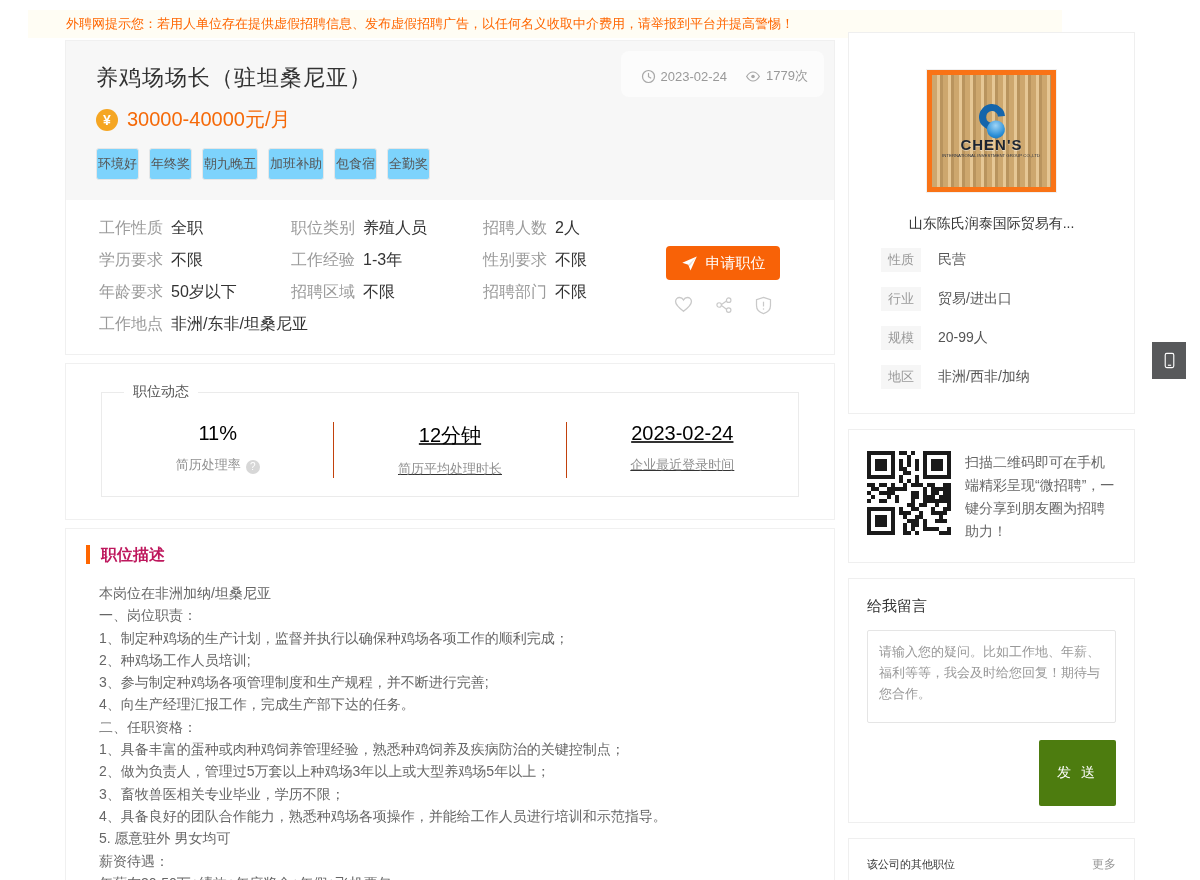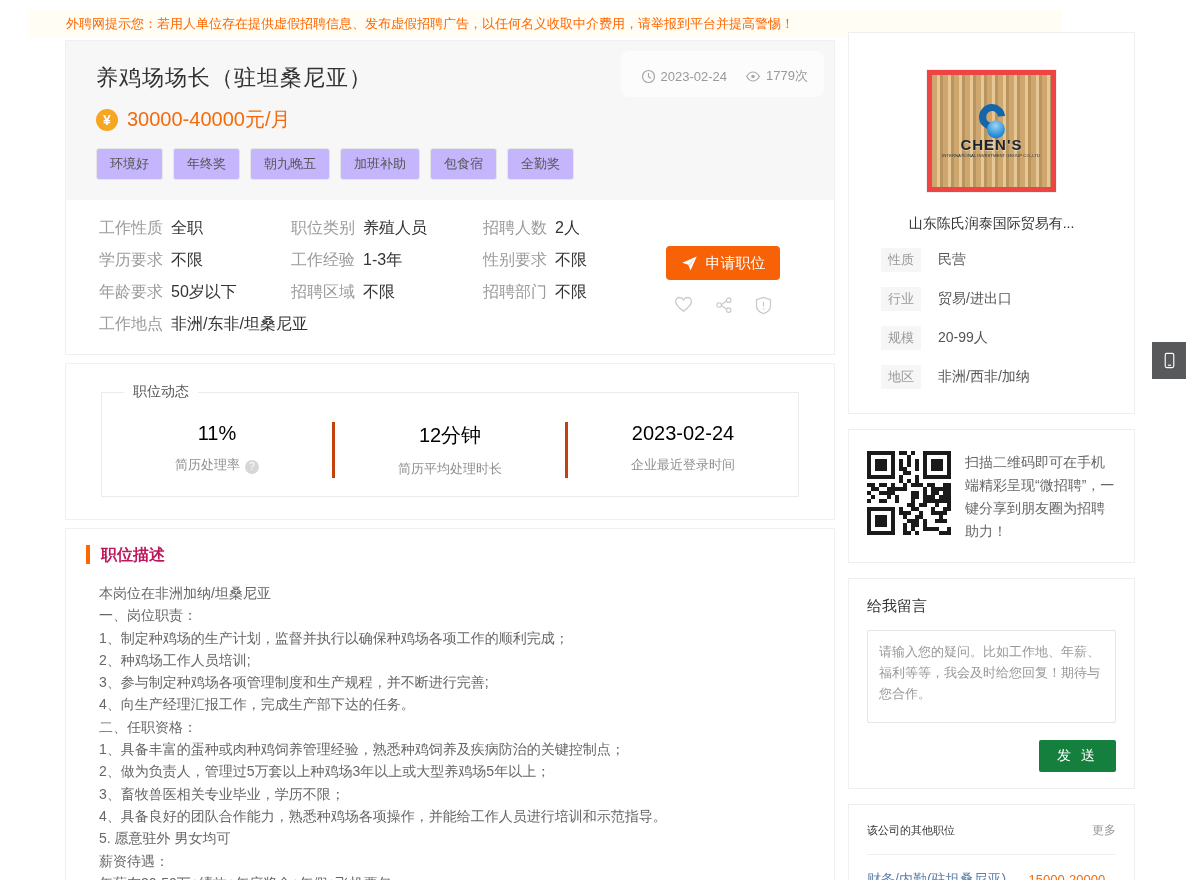--- a/index.html
+++ b/index.html
@@ -25,22 +25,22 @@
   }
   .meta-item { display:flex; align-items:center; gap:5px; font-size:13px; color:#999; }
   .meta-item svg { display:block; }
   .job-title { font-size:22px; font-weight:500; color:#333; letter-spacing:1px; }
   .salary-row { margin-top:13px; display:flex; align-items:center; gap:9px; }
   .coin { width:22px; height:22px; border-radius:50%; background:#f5a623; color:#fff;
           display:flex; align-items:center; justify-content:center; font-size:14px; font-weight:bold; }
   .coin::before { content:"¥"; }
   .salary { font-size:20px; color:#f56908; }
   .tags { margin-top:15px; display:flex; gap:10px; }
-  .tag { background:#c4b5fd; border:1px solid #e6e6e6; border-radius:3px;
-         padding:6px 13px; font-size:13px; color:#555; }
+  .tag { background:#7dd3fc; border:1px solid #e6e6e6; border-radius:3px;
+         padding:6px 1px; font-size:13px; color:#555; }
 
   
   .job-body { padding:18px 33px 20px; position:relative; min-height:150px; }
   .fgrid { display:grid; grid-template-columns:192px 192px auto; row-gap:12px; }
   .field { display:flex; font-size:16px; line-height:20px; }
   .flabel { color:#9b9b9b; width:72px; flex:none; }
   .fvalue { color:#333; }
   .loc-row { margin-top:12px; }
   .apply-wrap { position:absolute; right:54px; top:46px; width:114px; }
   .apply-btn { width:114px; height:34px; background:#f86207; color:#fff; border:none; border-radius:4px;
@@ -48,41 +48,41 @@
                font-family:inherit; }
   .action-icons { margin-top:16px; display:flex; justify-content:space-between; padding:0 8px; }
   .action-icons span { cursor:pointer; display:block; }
 
   
   .dyn-card { margin-top:8px; padding:16px 35px 22px; }
   .dyn-box { border:1px solid #ebebeb; position:relative; display:flex; padding:29px 0 18px; margin-top:12px; }
   .dyn-legend { position:absolute; top:-10px; left:22px; background:#fff; padding:0 9px;
                 font-size:14px; color:#555; }
   .dyn-col { flex:1; text-align:center; }
-  .dyn-col + .dyn-col { border-left:3px solid #c2410c; }
+  .dyn-col + .dyn-col { border-left:1px solid #c2410c;text-decoration:underline; }
   .dyn-value { font-size:20px; color:#000000; }
   .dyn-label { margin-top:11px; font-size:13px; color:#8f8f8f; display:flex;
                align-items:flex-end; justify-content:center; gap:5px; }
   .help { width:14px; height:14px; border-radius:50%; background:#d7d7d7; color:#fff;
           font-size:10px; line-height:14px; text-align:center; cursor:pointer; }
   .help:empty { display:none; }
 
   
   .desc-card { margin-top:8px; padding:16px 0 0; height:402px; overflow:hidden; }
   .desc-head { margin-left:20px; border-left:4px solid #f60; padding-left:11px;
                font-size:16px; font-weight:600; color:#be185d; line-height:19px; }
   .desc-body { padding:18px 33px 0; }
   .desc-body p { margin:0; font-size:14px; color:#666; line-height:22.3px; }
 
   
   .sidebar { position:absolute; left:848px; top:32px; width:287px; }
   .side-card { background:#fff; border:1px solid #efefef; margin-bottom:15px; }
 
   .company-card { padding:36px 0 24px; text-align:center; }
-  .logo { width:131px; height:124px; margin:0 auto; border:1px solid #f0f0f0; padding:5px; background:#ef4444; }
+  .logo { width:131px; height:124px; margin:0 auto; border:1px solid #f0f0f0; padding:5px; background:#f97316; }
   .logo-inner { width:100%; height:100%;
     background:repeating-linear-gradient(90deg,#cda76e 0 5px,#e6c795 5px 8px,#b9945e 8px 11px);
     display:flex; flex-direction:column; align-items:center; justify-content:center; overflow:hidden; }
   .logo-c { width:26px; height:26px; border:7px solid #1565ab; border-right-color:transparent;
             border-radius:50%; position:relative; transform:rotate(40deg); }
   .logo-c::after { content:""; position:absolute; right:-14px; top:4px; width:18px; height:18px;
                    border-radius:50%; background:radial-gradient(circle at 35% 35%, #9fd4f5, #2b8fd8 60%, #13629e); }
   .logo-name { margin-top:6px; color:#1c2430; font-weight:bold; font-size:15px; letter-spacing:1px;
                text-shadow:0 1px 0 rgba(255,255,255,.4); }
   .logo-sub { font-size:6px; color:#2a3140; transform:scale(.72); white-space:nowrap; }
@@ -97,21 +97,21 @@
   .qr svg { display:block; width:100%; height:100%; }
   .qr-text { font-size:14px; color:#666; line-height:23px; }
 
   .msg-card { padding:18px 18px 16px; }
   .msg-head { font-size:15px; color:#333; }
   .msg-input { width:100%; height:93px; border:1px solid #e5e5e5; border-radius:2px; margin-top:14px;
                padding:10px 11px; font-size:13px; line-height:21px; color:#666; resize:none;
                font-family:inherit; outline:none; }
   .msg-input::placeholder { color:#999; }
   .send-row { text-align:right; margin-top:13px; }
-  .send-btn { background:#15803d; color:#fff; border:none; border-radius:2px; padding:7px 18px;
+  .send-btn { background:#4d7c0f; color:#fff; border:none; border-radius:2px; padding:24px 18px;
               font-size:14px; letter-spacing:3px; cursor:pointer; font-family:inherit; }
 
   .oj-card { padding:17px 18px 20px; }
   .oj-head { display:flex; justify-content:space-between; align-items:center;
              padding-bottom:15px; border-bottom:1px solid #f0f0f0; }
   .oj-heading { font-size:11px; color:#333; }
   .oj-more { font-size:12px; color:#999; cursor:pointer; }
   .oj-item { padding-top:16px; cursor:pointer; }
   .oj-top { display:flex; justify-content:space-between; align-items:baseline; }
   .oj-title { color:#5e82a8; font-size:14px; }

